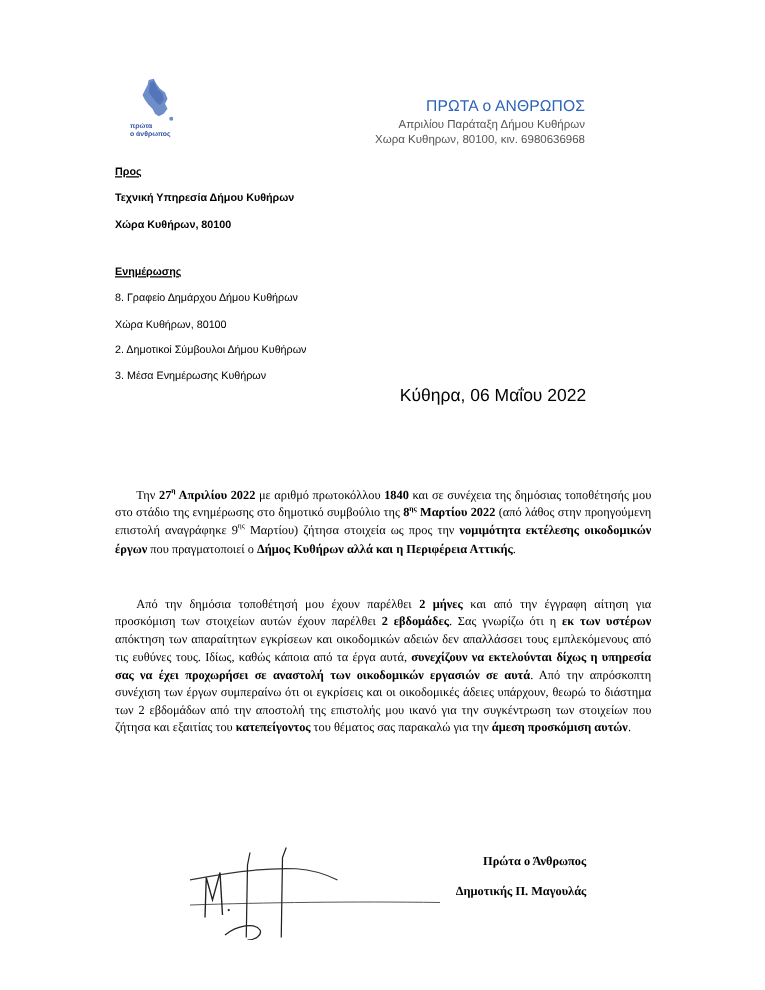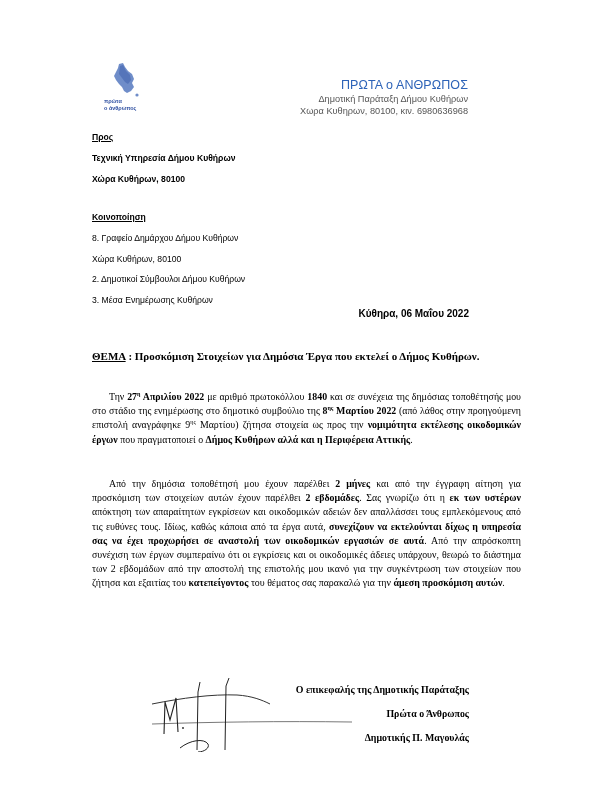--- a/index.html
+++ b/index.html
@@ -13,21 +13,21 @@
   .org { position: absolute; right: 44px; top: 38px; text-align: right; font-family: "Liberation Sans", sans-serif; }
   .org-title { font-size: 12.5px; color: #2d63b8; line-height: 15px; letter-spacing: 0.1px; }
   .org-line { font-size: 9.2px; color: #555; line-height: 12px; }
 
   
   .sans { font-family: "Liberation Sans", sans-serif; font-size: 8.6px; }
   .u { text-decoration: underline; }
   .b { font-weight: bold; }
   .row { position: absolute; left: 92px; white-space: nowrap; }
 
-  .date { position: absolute; right: 43px; top: 268px; font-family: "Liberation Sans", sans-serif; font-size: 10px; font-weight: bold; }
+  .date { position: absolute; right: 43px; top: 268px; font-family: "Liberation Sans", sans-serif; font-size: 14px; font-weight: normal; }
 
   .subject { position: absolute; left: 92px; top: 310px; font-family: "Liberation Serif", serif; font-size: 11px; font-weight: bold; white-space: nowrap; }
 
   .body-text { position: absolute; left: 92px; width: 429px; font-family: "Liberation Serif", serif; font-size: 9.9px; line-height: 14.2px; text-align: justify; text-indent: 17px; }
   sup { font-size: 6px; line-height: 0; }
 
   .sig-block { position: absolute; right: 43px; top: 638px; text-align: right; font-family: "Liberation Serif", serif; font-size: 9.9px; font-weight: bold; line-height: 24px; }
   .signature { position: absolute; left: 152px; top: 632px; width: 210px; height: 80px; }
 </style>
 </head>
@@ -42,53 +42,49 @@
       <circle cx="27" cy="33" r="1.6" fill="#6f8dc9"></circle>
     </svg>
     <div class="logo-text">
       <div>πρώτα</div>
       <div>ο άνθρωπος</div>
     </div>
   </div>
 
   <div class="org">
     <div class="org-title">ΠΡΩΤΑ ο ΑΝΘΡΩΠΟΣ</div>
-    <div class="org-line">Δημοτική Παράταξη Δήμου Κυθήρων</div>
+    <div class="org-line">Απριλίου Παράταξη Δήμου Κυθήρων</div>
     <div class="org-line">Χωρα Κυθηρων, 80100, κιν. 6980636968</div>
   </div>
 
   <div class="row sans b u" style="top:92px;">Προς</div>
   <div class="row sans b" style="top:113px;">Τεχνική Υπηρεσία Δήμου Κυθήρων</div>
   <div class="row sans b" style="top:134px;">Χώρα Κυθήρων, 80100</div>
 
-  <div class="row sans b u" style="top:172px;">Κοινοποίηση</div>
+  <div class="row sans b u" style="top:172px;">Ενημέρωσης</div>
   <div class="row sans" style="top:193px;">8. Γραφείο Δημάρχου Δήμου Κυθήρων</div>
   <div class="row sans" style="top:214px;">Χώρα Κυθήρων, 80100</div>
   <div class="row sans" style="top:234px;text-align:right;">2. Δημοτικοί Σύμβουλοι Δήμου Κυθήρων</div>
   <div class="row sans" style="top:255px;">3. Μέσα Ενημέρωσης Κυθήρων</div>
 
   <div class="date">Κύθηρα, 06 Μαΐου 2022</div>
 
-  <div class="subject">
-    <span class="u">ΘΕΜΑ</span><span> : </span><span>Προσκόμιση Στοιχείων για Δημόσια Έργα που εκτελεί ο Δήμος Κυθήρων.</span>
-  </div>
 
   <div class="body-text" style="top:350px;"><span>Την </span><b>27</b><sup class="b">η</sup><b> Απριλίου 2022</b><span> με αριθμό πρωτοκόλλου </span><b>1840</b><span> και σε συνέχεια της δημόσιας τοποθέτησής μου στο στάδιο της ενημέρωσης στο δημοτικό συμβούλιο της </span><b>8</b><sup class="b">ης</sup><b> Μαρτίου 2022</b><span> (από λάθος στην προηγούμενη επιστολή αναγράφηκε 9</span><sup>ης</sup><span> Μαρτίου) ζήτησα στοιχεία ως προς την </span><b>νομιμότητα εκτέλεσης οικοδομικών έργων</b><span> που πραγματοποιεί ο </span><b>Δήμος Κυθήρων αλλά και η Περιφέρεια Αττικής</b><span>.</span></div>
 
   <div class="body-text" style="top:437px;"><span>Από την δημόσια τοποθέτησή μου έχουν παρέλθει </span><b>2 μήνες</b><span> και από την έγγραφη αίτηση για προσκόμιση των στοιχείων αυτών έχουν παρέλθει </span><b>2 εβδομάδες</b><span>. Σας γνωρίζω ότι η </span><b>εκ των υστέρων</b><span> απόκτηση των απαραίτητων εγκρίσεων και οικοδομικών αδειών δεν απαλλάσσει τους εμπλεκόμενους από τις ευθύνες τους. Ιδίως, καθώς κάποια από τα έργα αυτά, </span><b>συνεχίζουν να εκτελούνται δίχως η υπηρεσία σας να έχει προχωρήσει σε αναστολή των οικοδομικών εργασιών σε αυτά</b><span>. Από την απρόσκοπτη συνέχιση των έργων συμπεραίνω ότι οι εγκρίσεις και οι οικοδομικές άδειες υπάρχουν, θεωρώ το διάστημα των 2 εβδομάδων από την αποστολή της επιστολής μου ικανό για την συγκέντρωση των στοιχείων που ζήτησα και εξαιτίας του </span><b>κατεπείγοντος</b><span> του θέματος σας παρακαλώ για την </span><b>άμεση προσκόμιση αυτών</b><span>.</span></div>
 
   <svg class="signature" viewBox="0 0 210 80">
     <path d="M0 32 C 30 26, 60 22, 85 23 C 100 24, 110 28, 118 32" stroke="#333" stroke-width="1" fill="none"></path>
     <path d="M0 52 C 60 50, 130 49, 200 50" stroke="#555" stroke-width="0.8" fill="none"></path>
     <path d="M12 62 L 13 30 L 18 48 L 24 26 L 26 60" stroke="#222" stroke-width="1.1" fill="none"></path>
     <circle cx="31" cy="56" r="0.9" fill="#222"></circle>
     <path d="M45 78 L 46 20 L 48 10" stroke="#222" stroke-width="1" fill="none"></path>
     <path d="M73 78 L 74 14 L 77 6" stroke="#222" stroke-width="1" fill="none"></path>
     <path d="M28 76 C 38 68, 52 66, 56 72 C 58 76, 52 80, 46 80" stroke="#222" stroke-width="1" fill="none"></path>
   </svg>
 
   <div class="sig-block">
-    <div>Ο επικεφαλής της Δημοτικής Παράταξης</div>
     <div>Πρώτα ο Άνθρωπος</div>
     <div>Δημοτικής Π. Μαγουλάς</div>
   </div>
 
 </div>
 
 </body></html>

